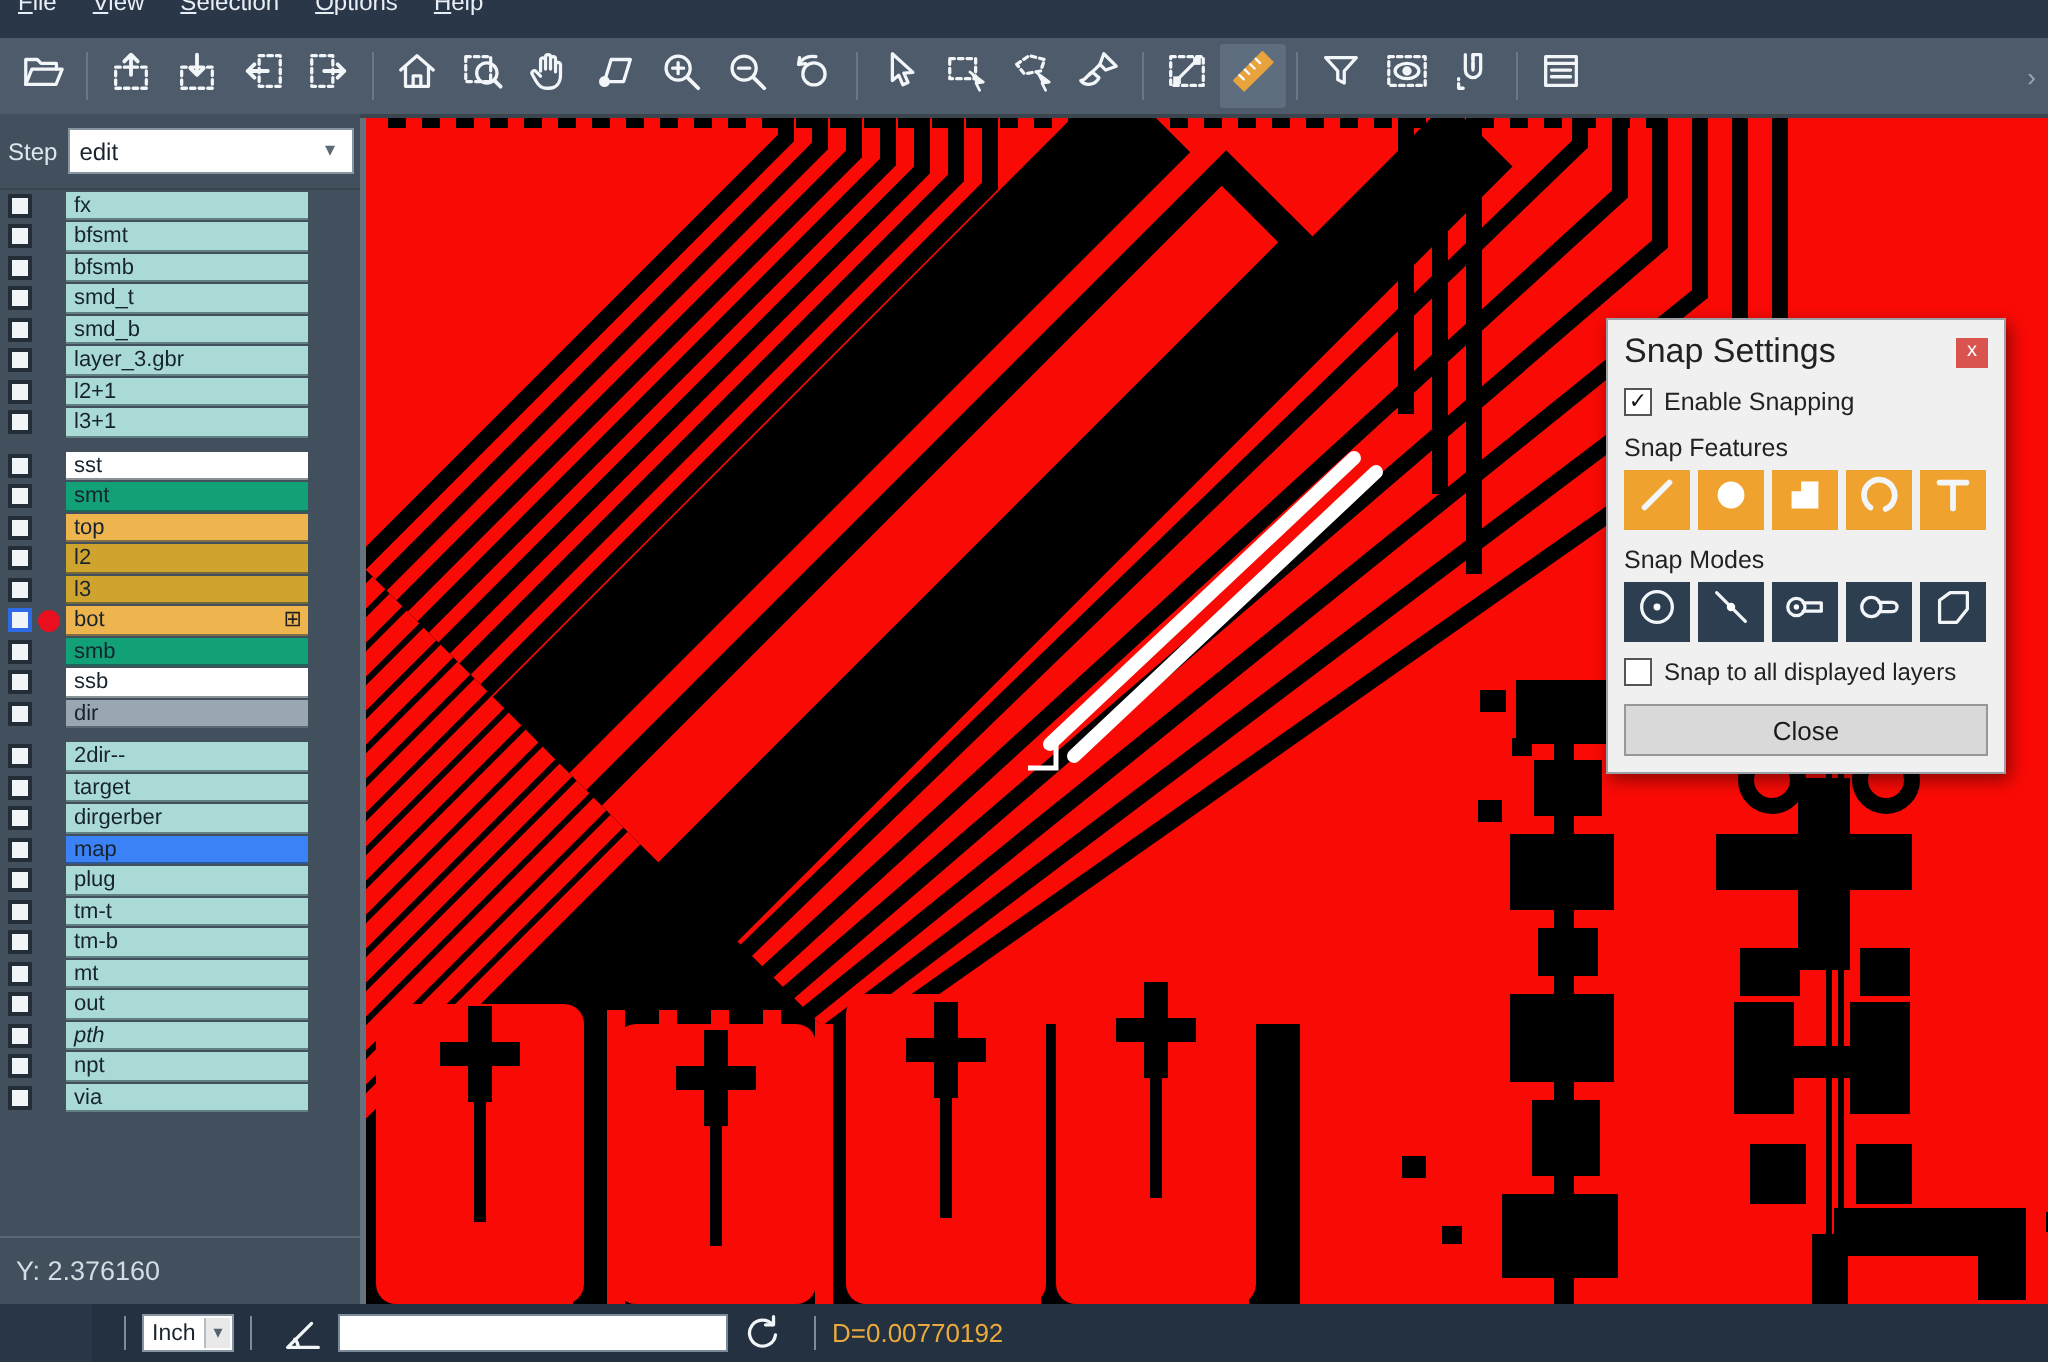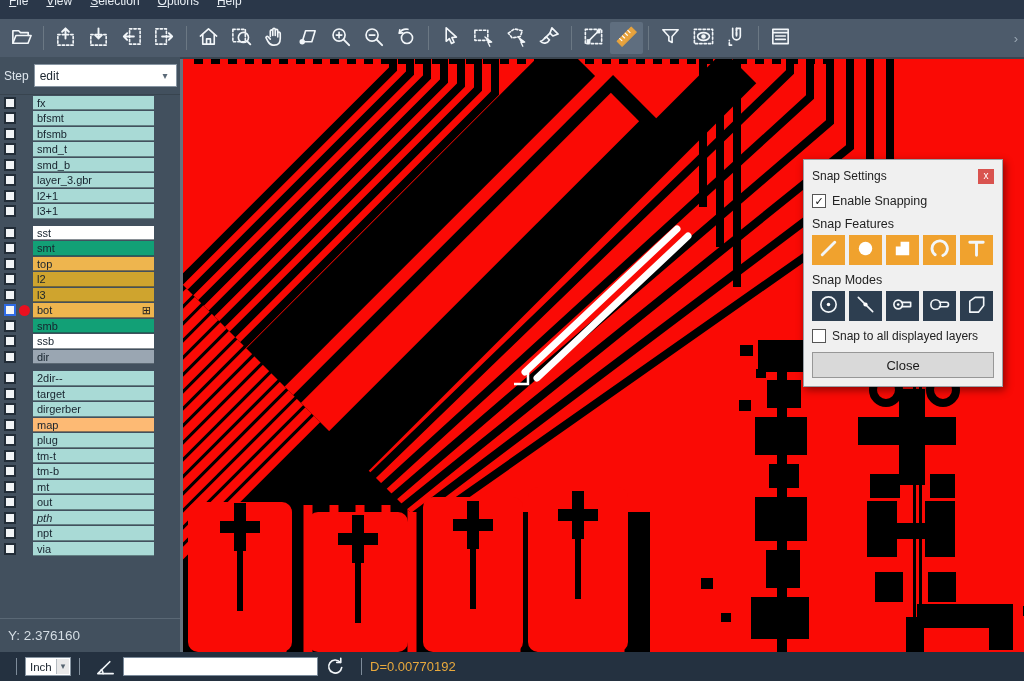--- a/index.html
+++ b/index.html
@@ -51,38 +51,38 @@
   #canvas { flex:1 1 auto; position:relative; background:#fa0a05; }
   #canvas svg { display:block; }
   #canvas-edge { position:absolute; left:0; top:0; width:3px; height:100%; background:#66727e; }
   #canvas-topline { position:absolute; left:0; top:0; width:100%; height:2px; background:#3a4550; }
 
   
   #snapdlg { position:absolute; left:803px; top:102px; width:200px;
     background:#f0f0f0; border:1px solid #9aa0a6; box-shadow:2px 3px 8px rgba(0,0,0,.45);
     padding:7px 8px 8px 8px; z-index:5; }
   #snapdlg .titlebar { display:flex; align-items:center; height:18px; margin-bottom:9px; }
-  #snapdlg .title { font-size:12px; color:#222; flex:1; }
+  #snapdlg .title { font-size:17px; color:#222; flex:1; }
   #snapdlg .closebox { width:16px; height:15px; background:#d9534f; color:#fff;
     font-size:10px; line-height:14px; text-align:center; }
   .chkrow { display:flex; align-items:center; margin-bottom:9px; }
   .chkbox { width:14px; height:14px; background:#fff; border:1px solid #555;
     font-size:11px; line-height:13px; text-align:center; color:#111; margin-right:6px; flex:0 0 auto; }
   .chklabel { font-size:12.5px; color:#222; }
   .seclabel { font-size:12.5px; color:#222; margin-bottom:4px; }
   .iconrow { display:flex; gap:4px; margin-bottom:8px; }
   .snapbtn { width:33px; height:30px; display:flex; align-items:center; justify-content:center; }
   .snapbtn.feat { background:#f0a22e; }
   .snapbtn.mode { background:#2d3e50; }
   #closebtn { width:100%; height:26px; background:#d9d9d9; border:1px solid #979797;
     font-size:13px; color:#1a1a1a; display:flex; align-items:center; justify-content:center; margin-top:2px; }
 
   
   #statusbar { height:29px; background:#243140; display:flex; align-items:center;
-    flex:0 0 auto; padding-left:8px; }
+    flex:0 0 auto; padding-left:8px;margin-left:46px; }
   .spipe { width:1px; height:17px; background:#7e8c9a; margin:0 8px; }
   #unitsel { width:46px; height:19px; background:#fff; border:1px solid #8795a2;
     display:flex; align-items:center; font-size:11.5px; color:#1a242e; position:relative; padding-left:4px; }
   #unitsel .chev { position:absolute; right:1px; top:1px; width:13px; height:15px; background:#e9e9e9;
     border-left:1px solid #b5bcc2; color:#55636f; font-size:9px; text-align:center; line-height:15px; }
   #dimfield { width:195px; height:19px; background:#fff; border:1px solid #7a8a9a;
     font-size:12px; padding:0 4px; color:#111; outline:none; }
   #dtext { color:#e9a93c; font-size:13px; }
   .sicon { display:flex; align-items:center; justify-content:center; margin:0 6px; }
 </style>
@@ -342,21 +342,21 @@
             <div class="lrow">
               <span class="lcheck"></span>
               <div class="llabel" style="background: rgb(169, 218, 214);">target</div>
             </div>
             <div class="lrow">
               <span class="lcheck"></span>
               <div class="llabel" style="background: rgb(169, 218, 214);">dirgerber</div>
             </div>
             <div class="lrow">
               <span class="lcheck"></span>
-              <div class="llabel" style="background: #fdba74;">map</div>
+              <div class="llabel" style="background: #3b82f6;">map</div>
             </div>
             <div class="lrow">
               <span class="lcheck"></span>
               <div class="llabel" style="background: rgb(169, 218, 214);">plug</div>
             </div>
             <div class="lrow">
               <span class="lcheck"></span>
               <div class="llabel" style="background: rgb(169, 218, 214);">tm-t</div>
             </div>
             <div class="lrow">

